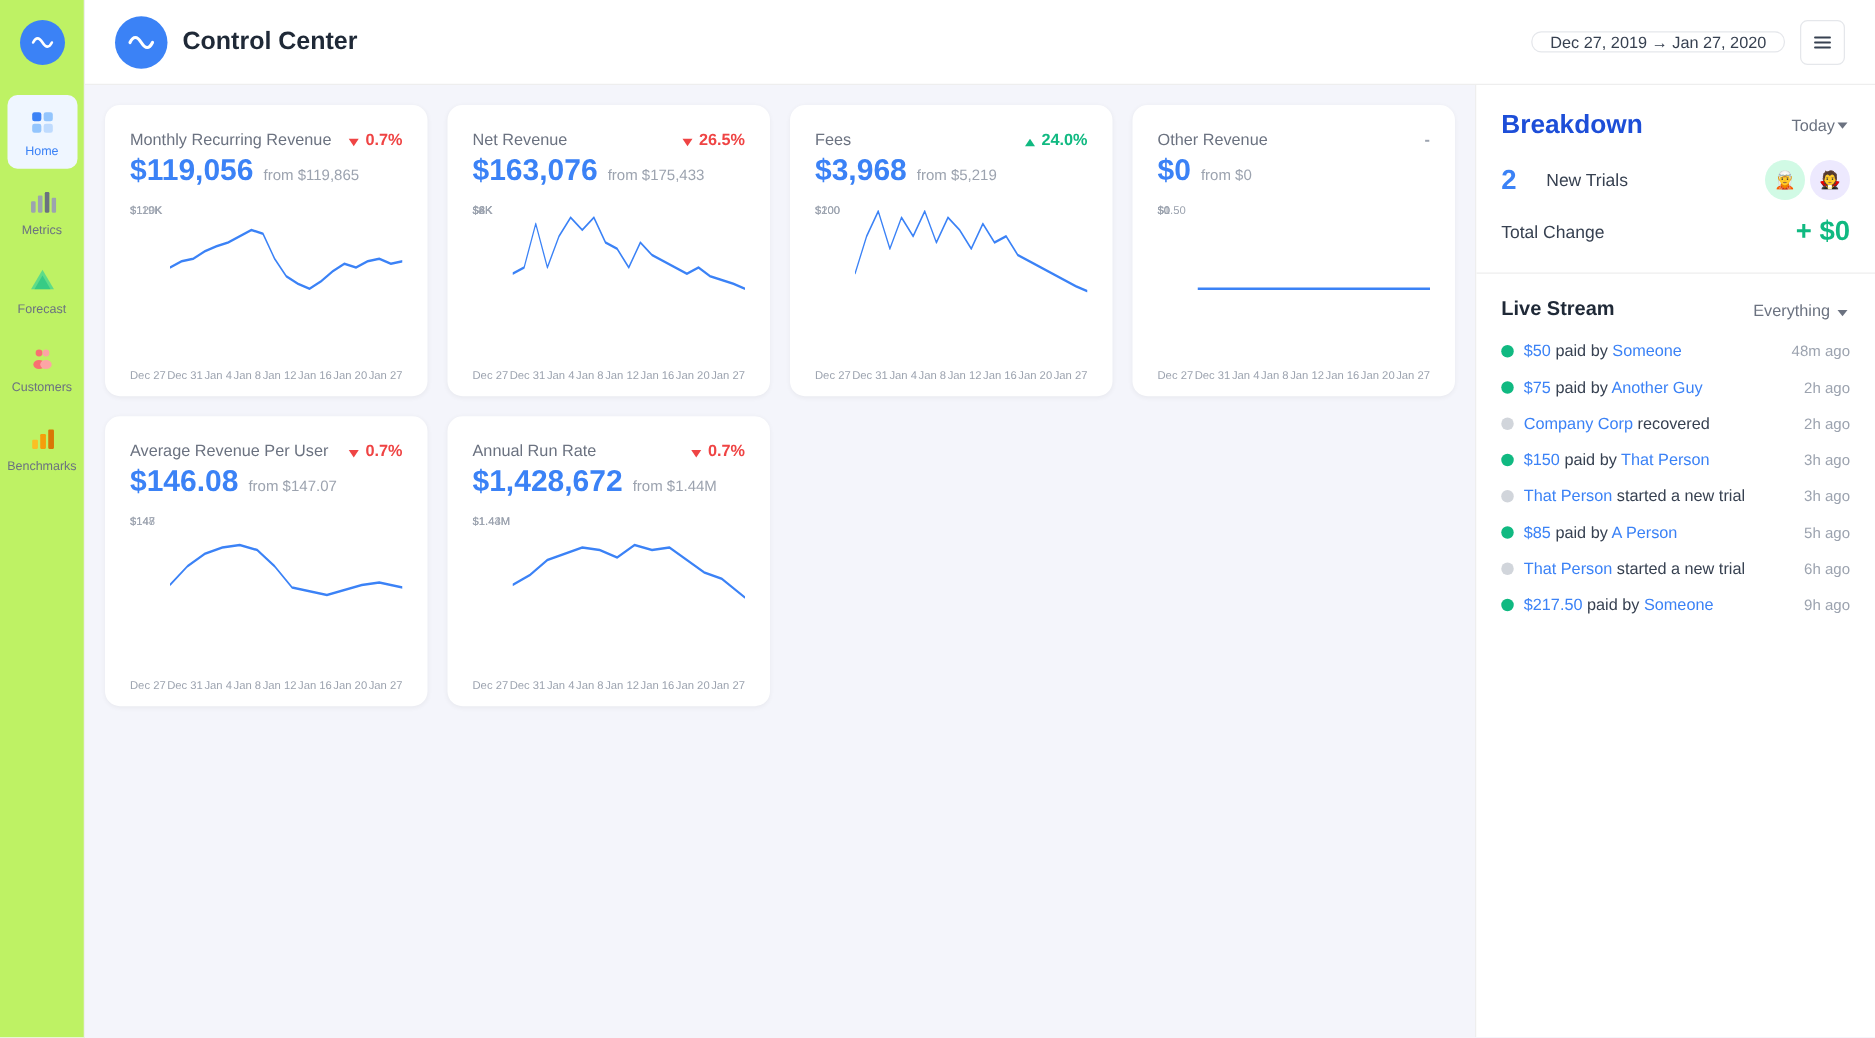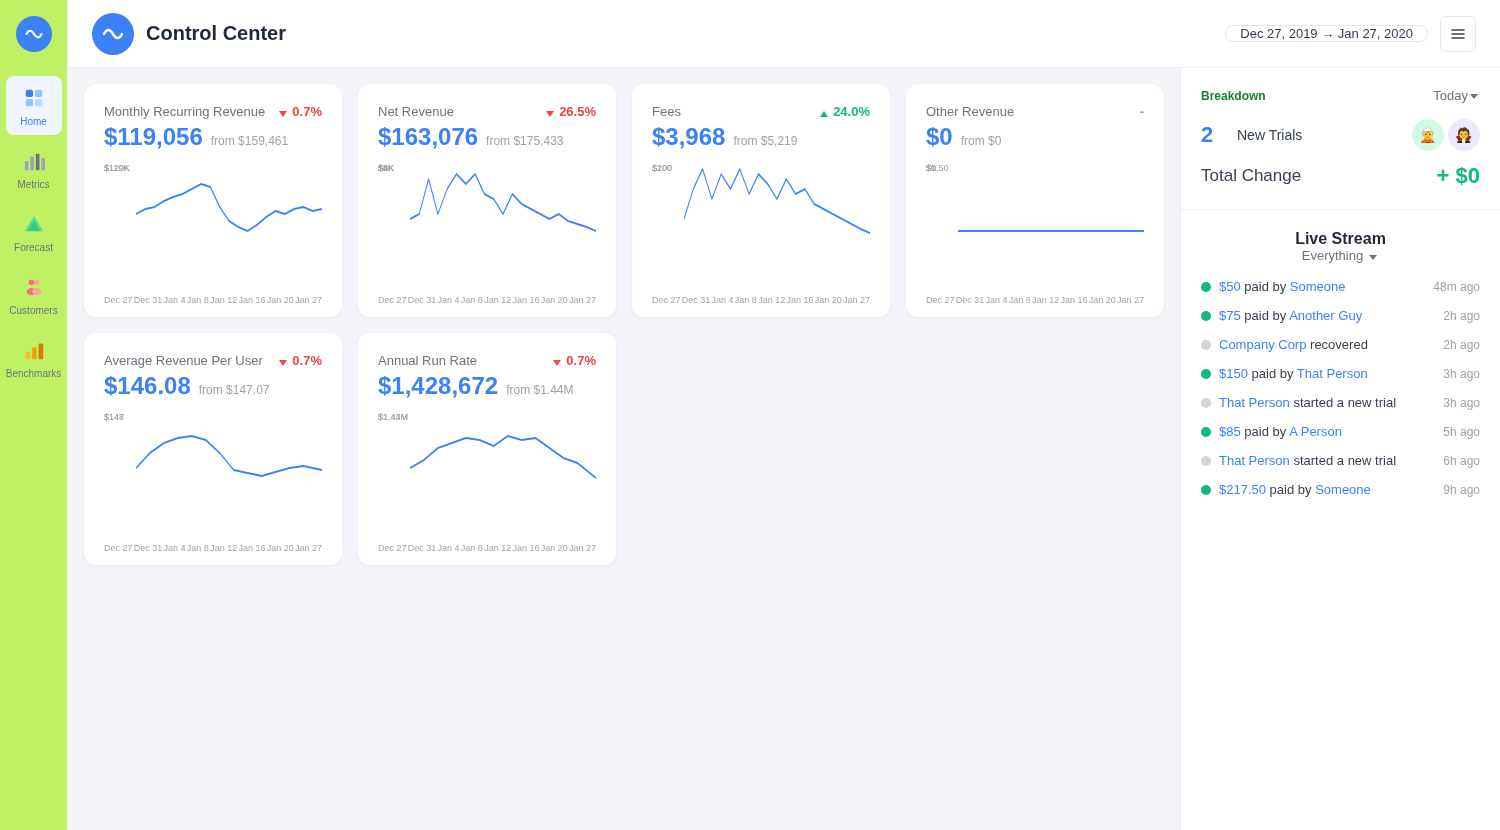--- a/index.html
+++ b/index.html
@@ -69,36 +69,36 @@
     .y-label { position: absolute; left: 0; font-size: 9px; color: #9ca3af; }
 
     
     .right-panel {
       width: 320px; background: #fff; border-left: 1px solid #eee; display: flex; flex-direction: column; overflow: hidden; flex-shrink: 0;
     }
 
     
     .breakdown-section { padding: 20px; border-bottom: 1px solid #eee; }
     .breakdown-header { display: flex; justify-content: space-between; align-items: center; margin-bottom: 16px; }
-    .breakdown-title { font-size: 12px; font-weight: 600; color: #15803d; }
+    .breakdown-title { font-size: 21px; font-weight: 600; color: #1d4ed8; }
     .breakdown-filter { display: flex; align-items: center; gap: 0; font-size: 13px; color: #6b7280; cursor: pointer; }
     .breakdown-row { display: flex; align-items: center; gap: 12px; margin-bottom: 12px; }
     .breakdown-count { font-size: 22px; font-weight: 700; color: #3b82f6; min-width: 24px; }
     .breakdown-label { font-size: 14px; color: #374151; flex: 1; }
     .breakdown-avatars { display: flex; gap: 4px; }
     .avatar { width: 32px; height: 32px; border-radius: 50%; display: flex; align-items: center; justify-content: center; font-size: 14px; }
     .avatar-green { background: #d1fae5; }
     .avatar-purple { background: #ede9fe; }
     .total-change-row { display: flex; align-items: center; justify-content: space-between; }
-    .total-change-label { font-size: 17px; color: #374151; }
+    .total-change-label { font-size: 14px; color: #374151; }
     .total-change-value { font-size: 22px; font-weight: 700; color: #10b981; }
 
     
     .live-stream-section { flex: 1; overflow-y: auto; padding: 20px; }
-    .live-stream-header { display: flex; justify-content: space-between; align-items: center; margin-bottom: 16px; flex-direction: column; }
+    .live-stream-header { display: flex; justify-content: space-between; align-items: center; margin-bottom: 16px; }
     .live-stream-title { font-size: 16px; font-weight: 600; color: #1f2937; }
     .live-stream-filter { display: flex; align-items: flex-end; gap: 4px; font-size: 13px; color: #6b7280; cursor: pointer; }
     .stream-item { display: flex; align-items: center; gap: 8px; margin-bottom: 14px; }
     .stream-dot { width: 10px; height: 10px; border-radius: 50%; flex-shrink: 0; }
     .dot-green { background: #10b981; }
     .dot-gray { background: #d1d5db; }
     .stream-text { flex: 1; font-size: 13px; color: #374151; }
     .stream-text a, .stream-link { color: #3b82f6; text-decoration: none; }
     .stream-time { font-size: 12px; color: #9ca3af; white-space: nowrap; }
 
@@ -207,21 +207,21 @@
           <span class="chart-card-title">Monthly Recurring Revenue</span>
           <div class="chart-card-badge badge-red">
             <svg width="10" height="10" viewBox="0 0 10 10">
                 <polygon points="5,8 1,2 9,2" fill="#ef4444"></polygon>
               </svg>
             <span>0.7%</span>
           </div>
         </div>
         <div class="chart-value-row">
           <span class="chart-card-value">$119,056</span>
-          <span class="chart-card-from">from $159,461</span>
+          <span class="chart-card-from">from $119,865</span>
         </div>
         <div class="chart-inner">
           <div class="y-axis">
             <span class="y-label">$120K</span>
             <span class="y-label">$119K</span>
           </div>
           <div class="chart-plot">
             <svg viewBox="0 0 400 80" preserveAspectRatio="none" style="width:100%;height:80px;">
               <polyline points="0,55 20,50 40,48 60,42 80,38 100,35 120,30 140,25 160,28 180,48 200,62 220,68 240,72 260,66 280,58 300,52 320,55 340,50 360,48 380,52 400,50" fill="none" stroke="#3b82f6" stroke-width="2" stroke-linejoin="round"></polyline>
             </svg>

